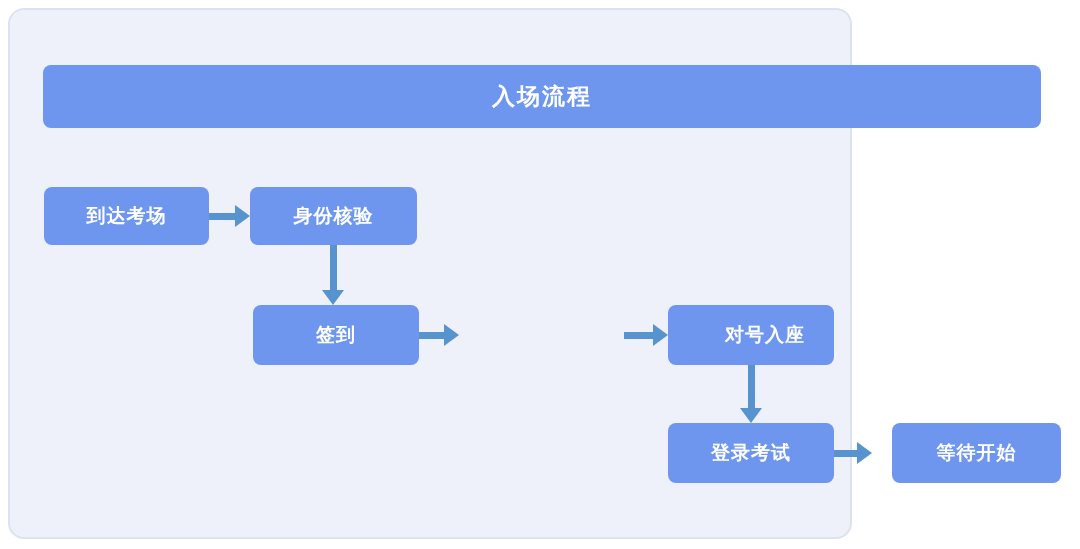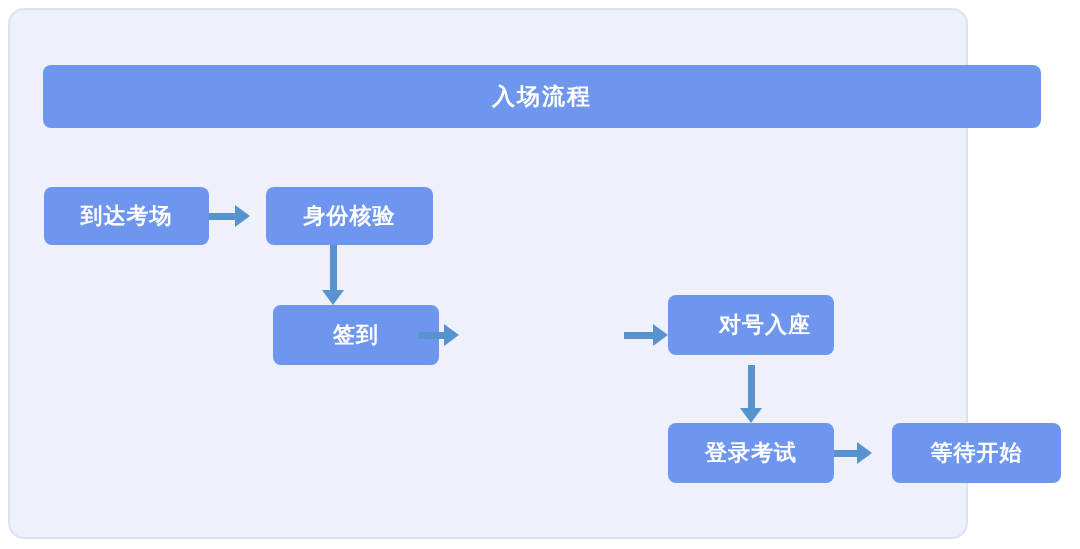--- a/index.html
+++ b/index.html
@@ -5,21 +5,21 @@
   * { margin: 0; padding: 0; box-sizing: border-box; }
   html, body {
     width: 1080px; height: 549px;
     background: #ffffff;
     font-family: "Liberation Sans", "DejaVu Sans", sans-serif;
     overflow: hidden;
   }
   .canvas {
     position: absolute;
     left: 8px; top: 8px;
-    width: 960px; height: 531px;
+    width: 844px; height: 531px;
     background: #eef1f9;
     border: 2px solid #dde3ee;
     border-radius: 16px;
     text-align: right;
   }
   .title-bar {
     position: absolute;
     left: 33px; top: 55px;
     width: 998px; height: 63px;
     background: #6e96ee;
@@ -28,28 +28,28 @@
     color: #ffffff;
     font-size: 23px; font-weight: 700;
     letter-spacing: 2px;
   }
   .node {
     position: absolute;
     background: #6e96ee;
     border-radius: 8px;
     display: flex; align-items: center; justify-content: center;
     color: #ffffff;
-    font-size: 22px; font-weight: 700;
+    font-size: 19px; font-weight: 700;
     letter-spacing: 1px;
   }
   .n1 { left: 34px;  top: 177px; width: 165px; height: 58px; }
-  .n2 { left: 256px; top: 177px; width: 167px; height: 58px; }
-  .n3 { left: 243px; top: 295px; width: 166px; height: 60px; margin-left: 20px; }
+  .n2 { left: 240px; top: 177px; width: 167px; height: 58px; }
+  .n3 { left: 243px; top: 295px; width: 166px; height: 60px; }
   .n4 { left: 449px; top: 295px; width: 165px; height: 60px; }
-  .n5 { left: 658px; top: 285px; width: 166px; height: 60px; padding-left: 28px; }
+  .n5 { left: 658px; top: 295px; width: 166px; height: 60px; padding-left: 28px; }
   .n6 { left: 658px; top: 413px; width: 166px; height: 60px; }
   .n7 { left: 862px; top: 413px; width: 169px; height: 60px; margin-left: 20px; }
 
   .arrow-h {
     position: absolute;
     height: 24px;
     display: flex; align-items: center;
   }
   .arrow-h .stem { flex: 1; height: 7px; background: #5793ce; }
   .arrow-h .head {

